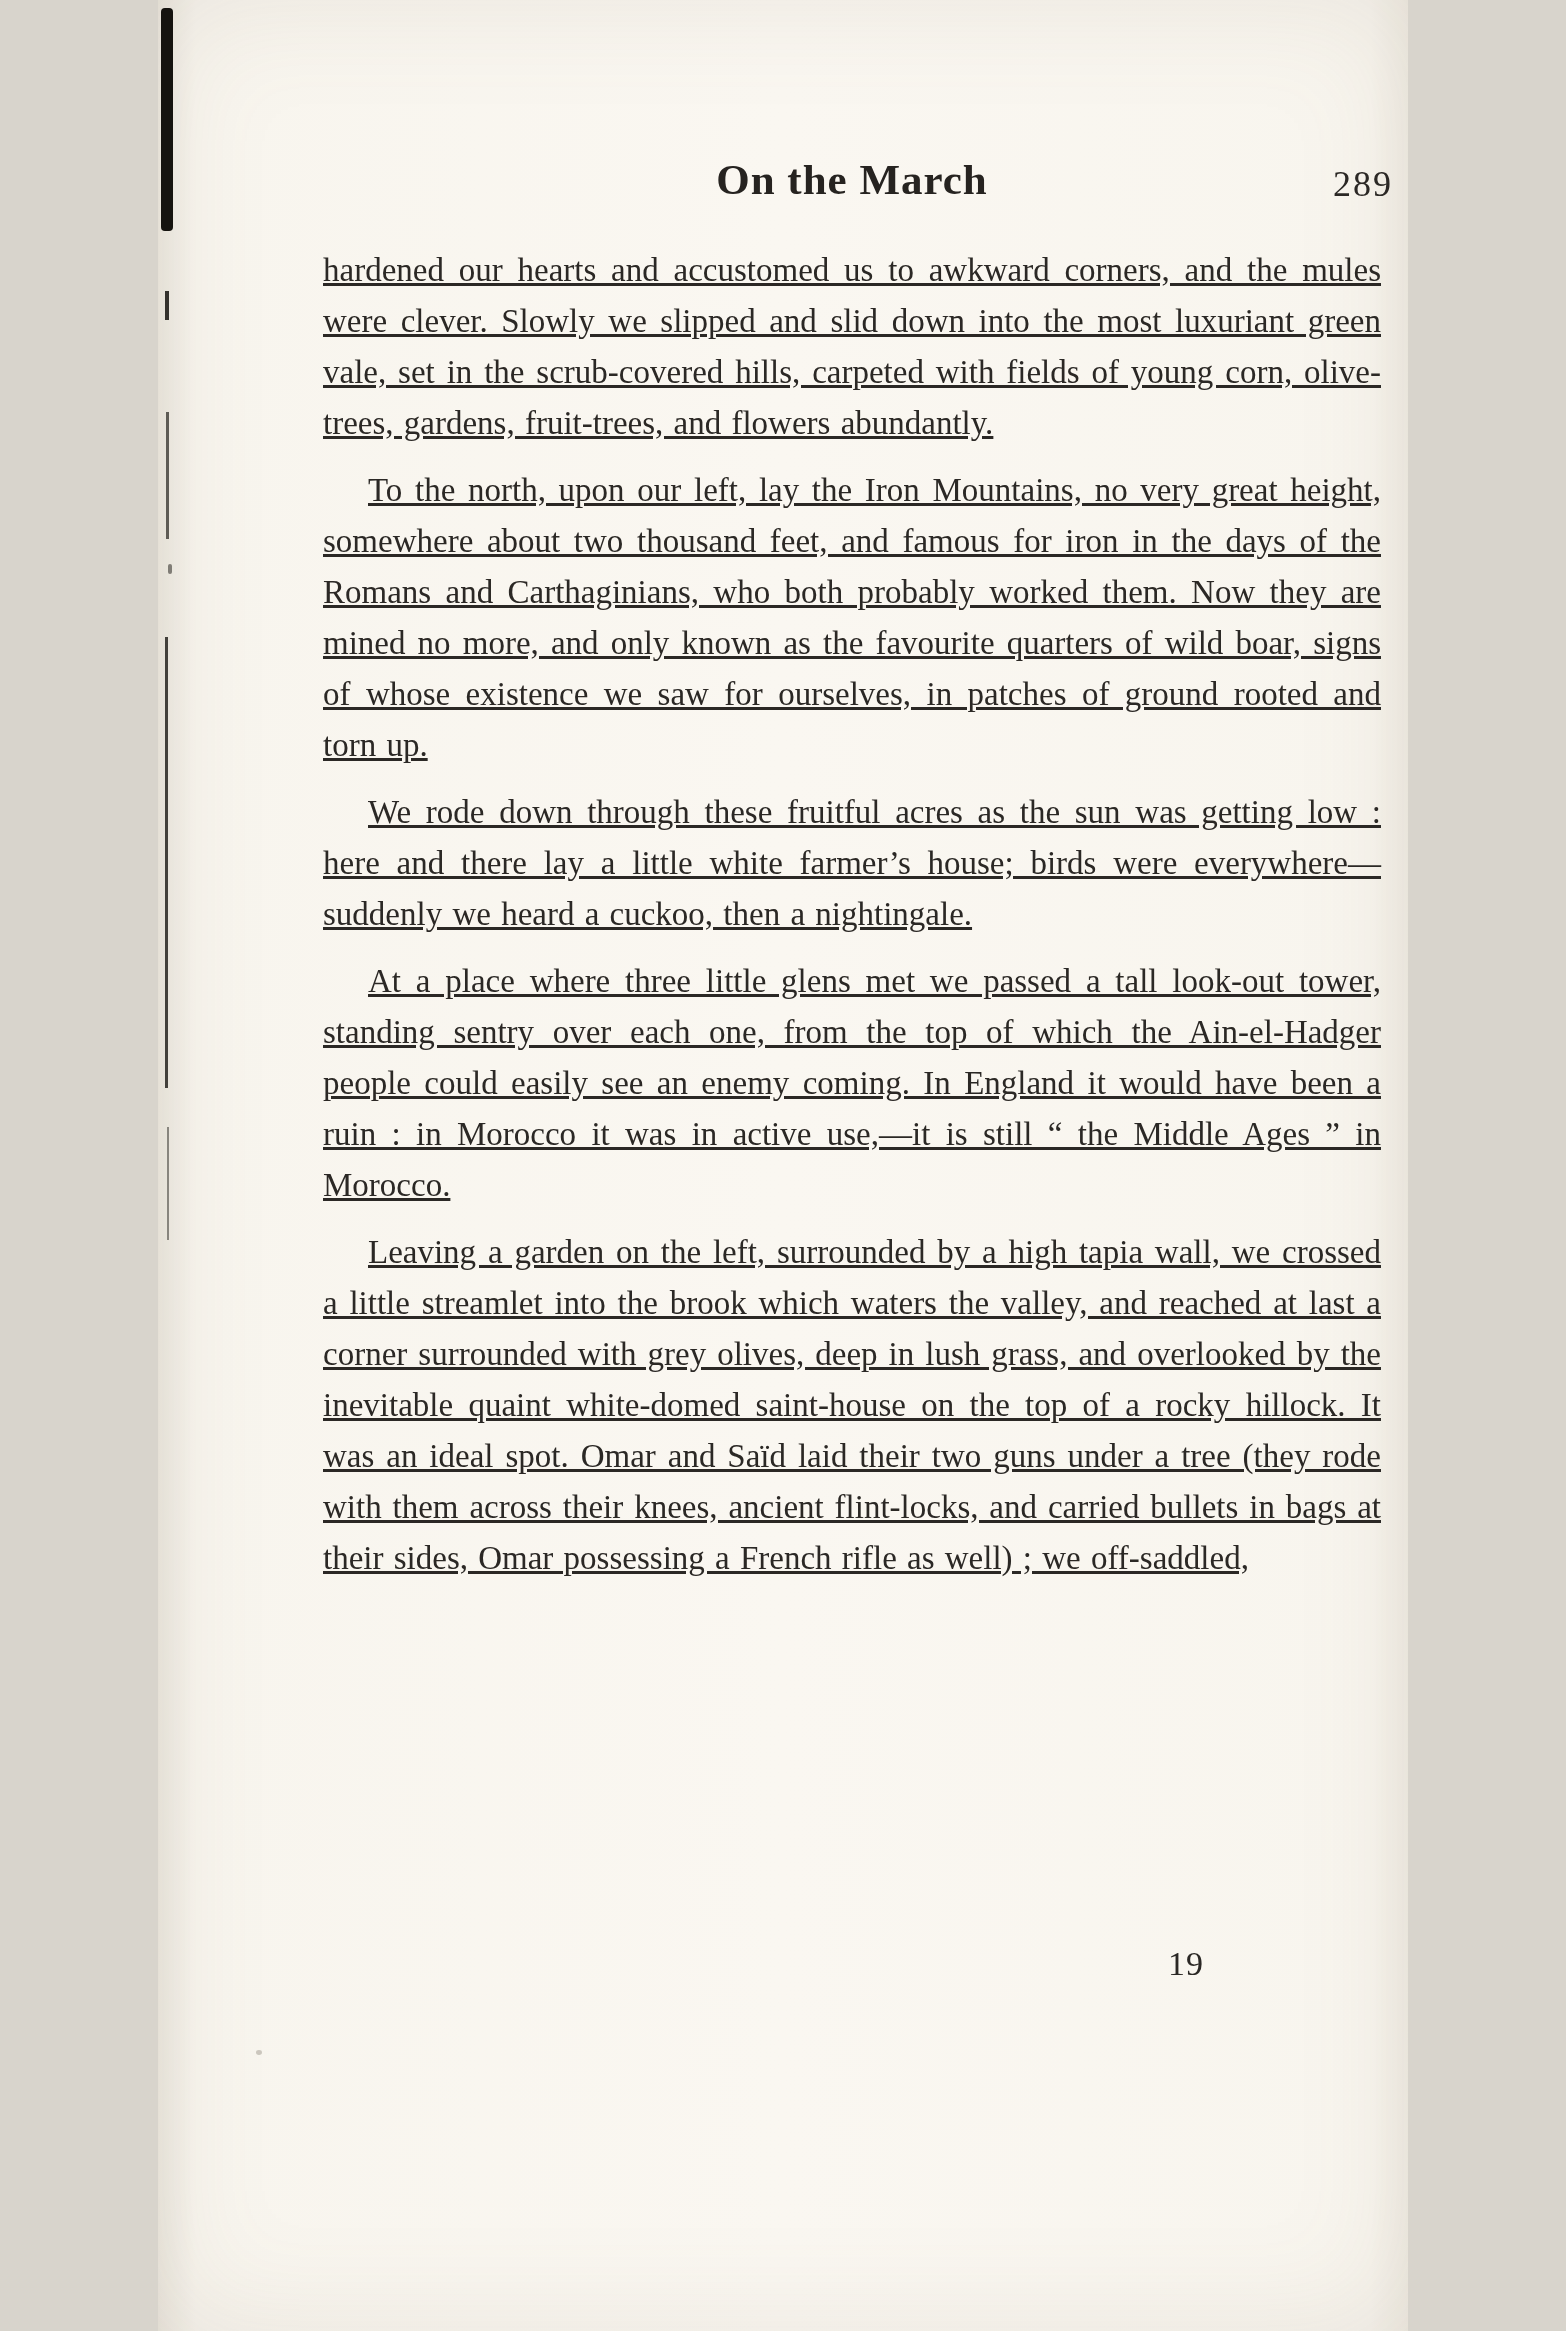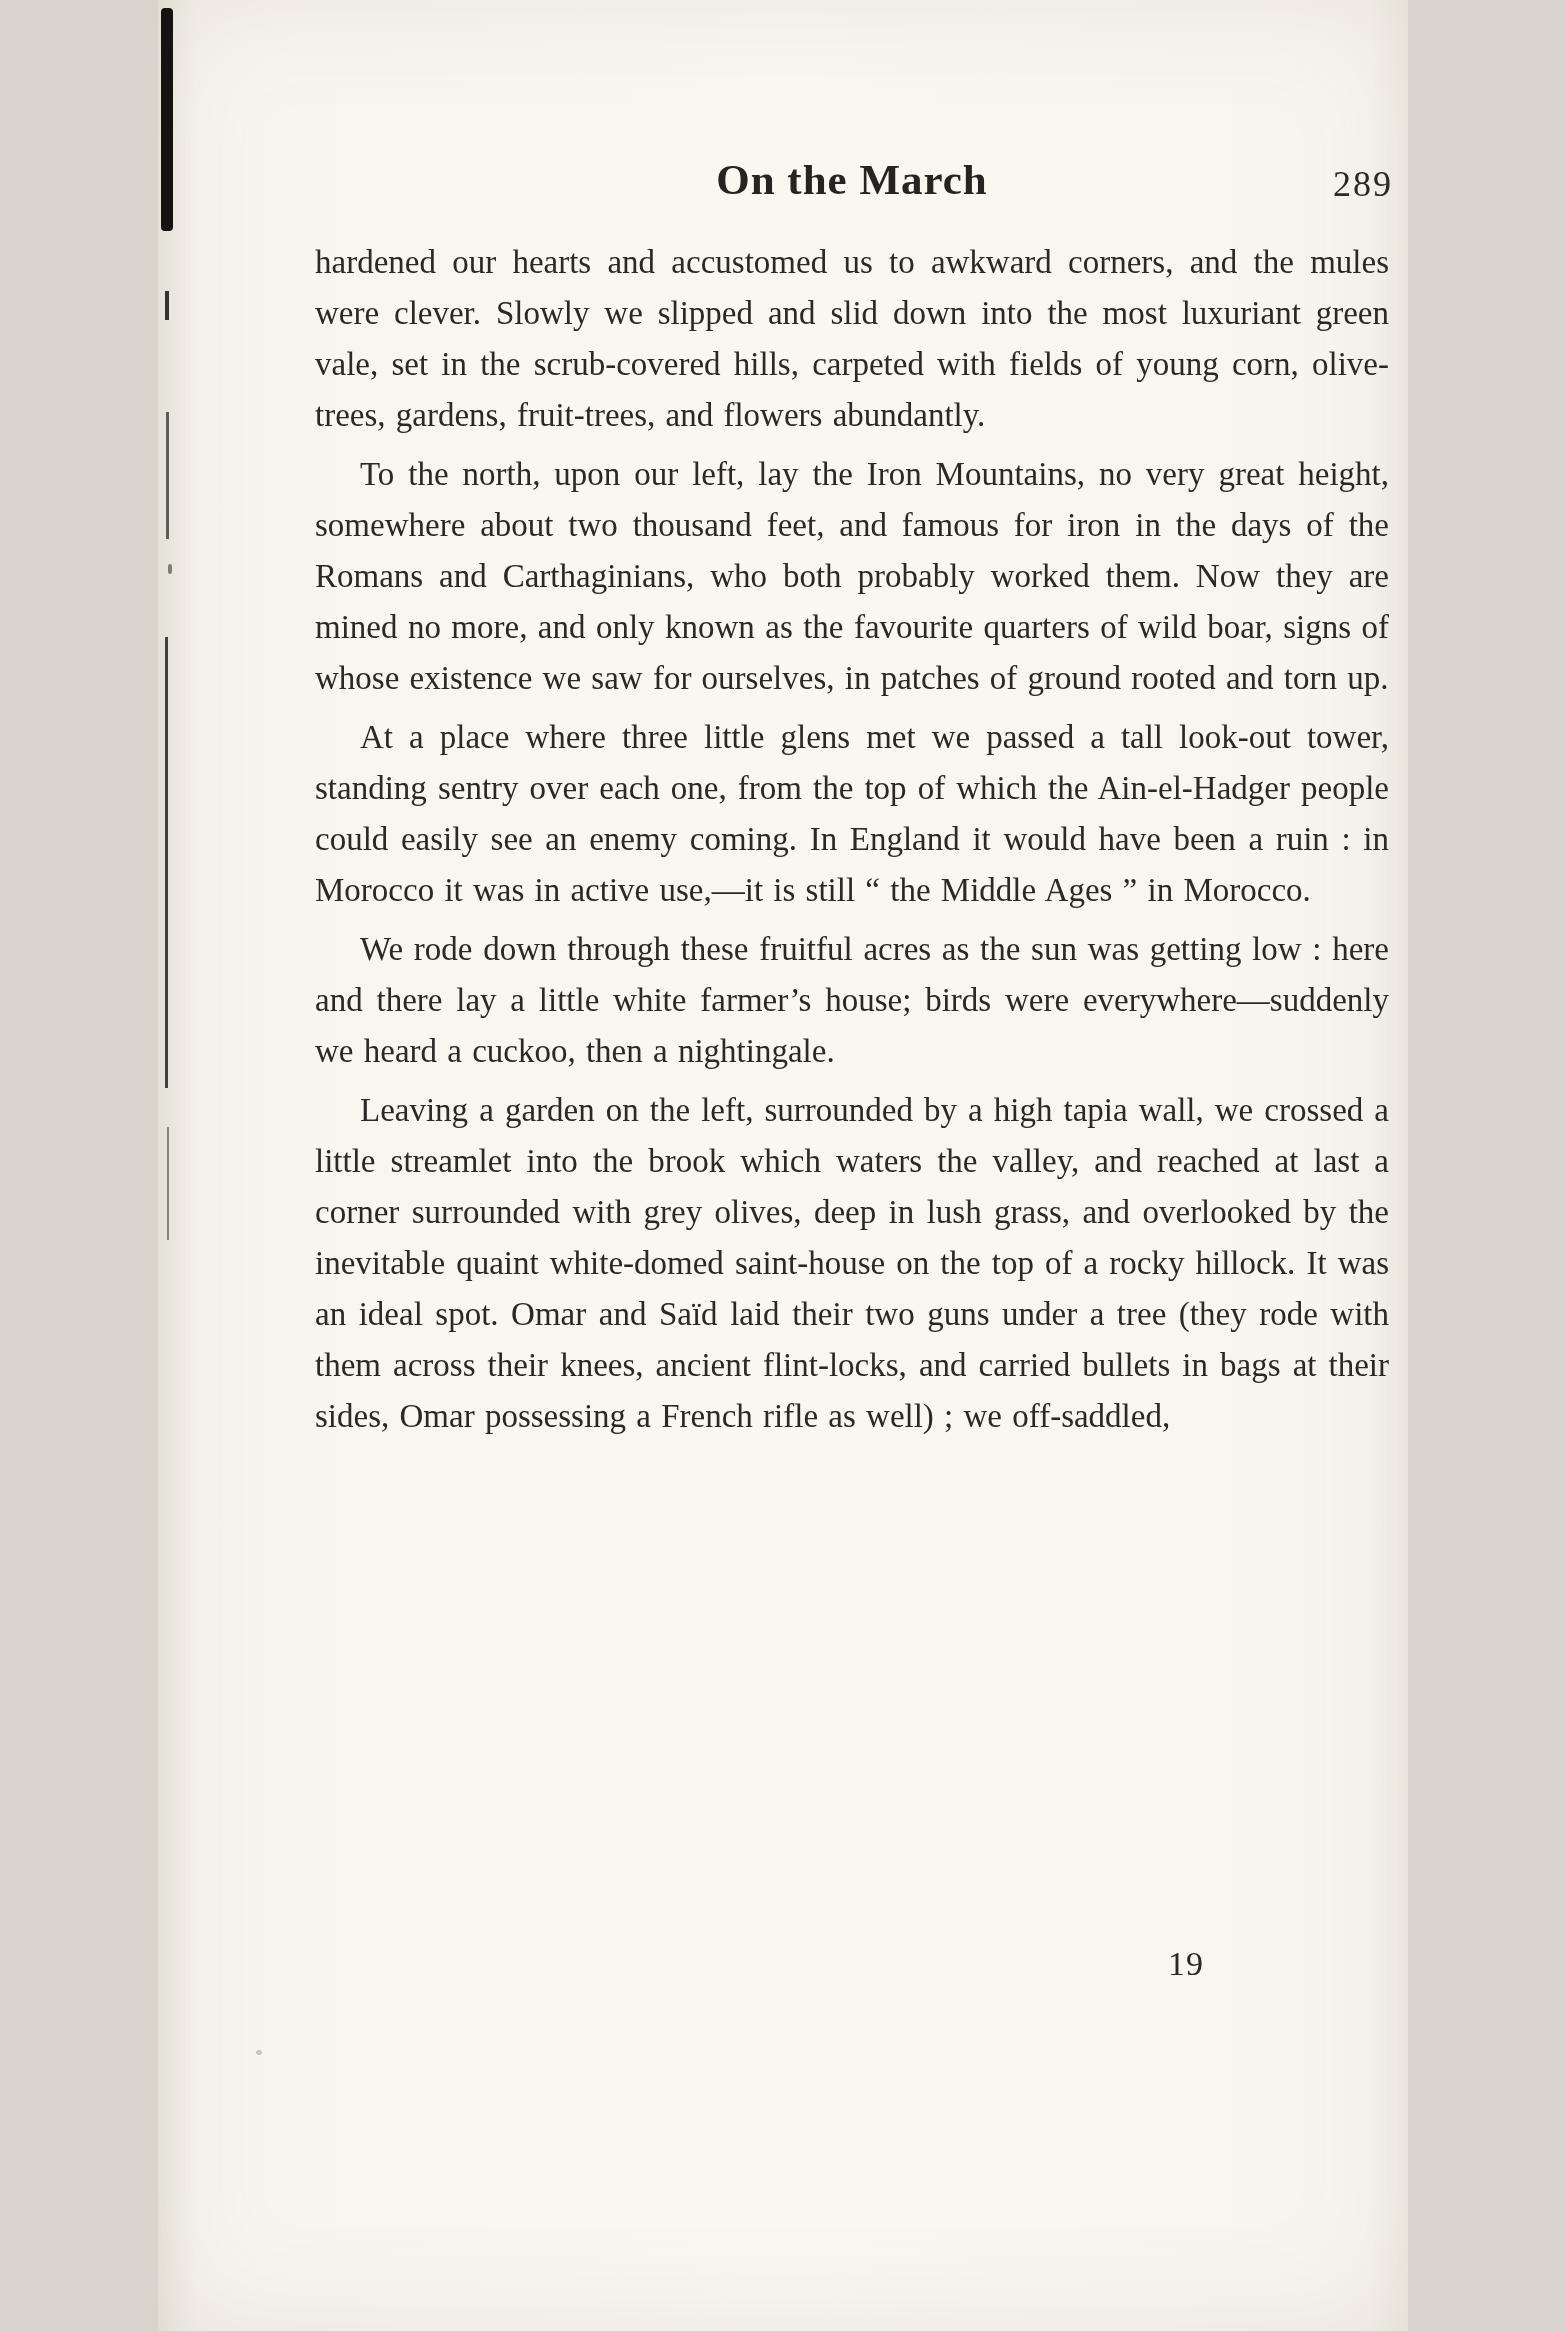--- a/index.html
+++ b/index.html
@@ -73,22 +73,23 @@
     position: absolute;
     top: 229px;
     left: 149px;
     width: 1090px;
     font-size: 33px;
     line-height: 51px;
     text-align: justify;
     word-spacing: 2px;
   }
   .para {
-    margin: 8px;
+    margin: 16px;
     padding: 0;
+    text-decoration: underline;
   }
   .para.indent {
     text-indent: 45px;
   }
 
   
   .signature-mark {
     position: absolute;
     left: 1010px;
     top: 1945px;
@@ -116,21 +117,21 @@
   </div>
 
   <header class="running-head">
     <span class="head-title">On the March</span>
     <span class="page-number">289</span>
   </header>
 
   <main class="text-block">
     <p class="para">hardened our hearts and accustomed us to awkward corners, and the mules were clever.  Slowly we slipped and slid down into the most luxuriant green vale, set in the scrub-covered hills, carpeted with fields of young corn, olive-trees, gardens, fruit-trees, and flowers abundantly.</p>
     <p class="para indent">To the north, upon our left, lay the Iron Mountains, no very great height, somewhere about two thousand feet, and famous for iron in the days of the Romans and Carthaginians, who both probably worked them. Now they are mined no more, and only known as the favourite quarters of wild boar, signs of whose existence we saw for ourselves, in patches of ground rooted and torn up.</p>
+    <p class="para indent">We rode down through these fruitful acres as the sun was getting low : here and there lay a little white farmer’s house; birds were everywhere—suddenly we heard a cuckoo, then a nightingale.</p>
     <p class="para indent">At a place where three little glens met we passed a tall look-out tower, standing sentry over each one, from the top of which the Ain-el-Hadger people could easily see an enemy coming.  In England it would have been a ruin : in Morocco it was in active use,—it is still “ the Middle Ages ” in Morocco.</p>
-    <p class="para indent">We rode down through these fruitful acres as the sun was getting low : here and there lay a little white farmer’s house; birds were everywhere—suddenly we heard a cuckoo, then a nightingale.</p>
     <p class="para indent">Leaving a garden on the left, surrounded by a high tapia wall, we crossed a little streamlet into the brook which waters the valley, and reached at last a corner surrounded with grey olives, deep in lush grass, and overlooked by the inevitable quaint white-domed saint-house on the top of a rocky hillock.  It was an ideal spot.  Omar and Saïd laid their two guns under a tree (they rode with them across their knees, ancient flint-locks, and carried bullets in bags at their sides, Omar possessing a French rifle as well) ; we off-saddled,</p>
   </main>
 
   <div class="signature-mark">19</div>
 
 </div>
 
 
 </body></html>

